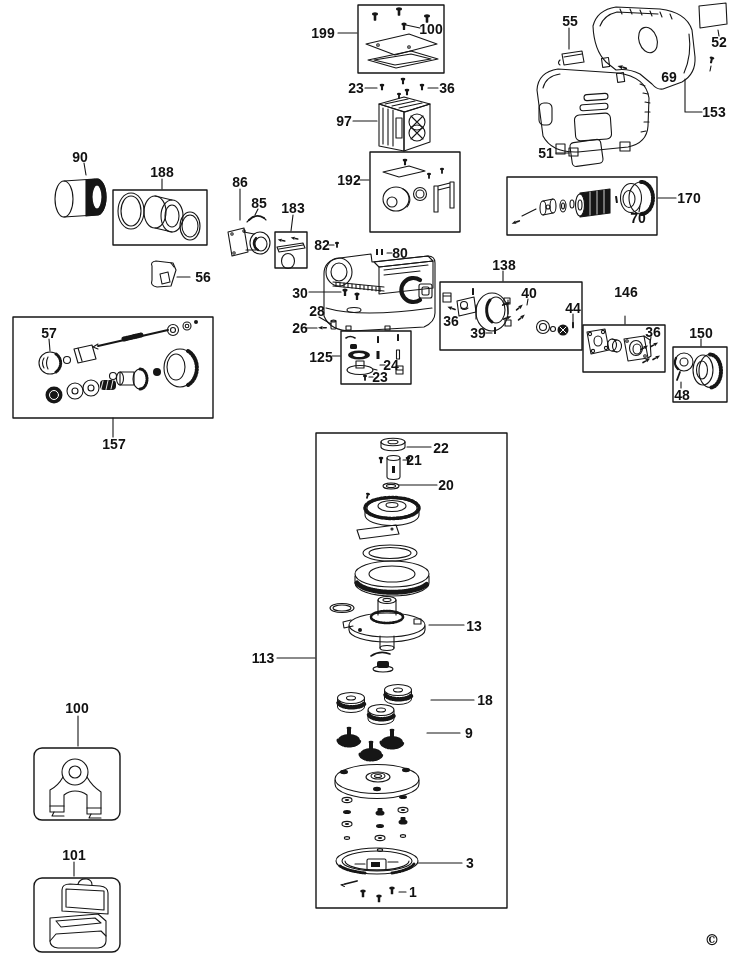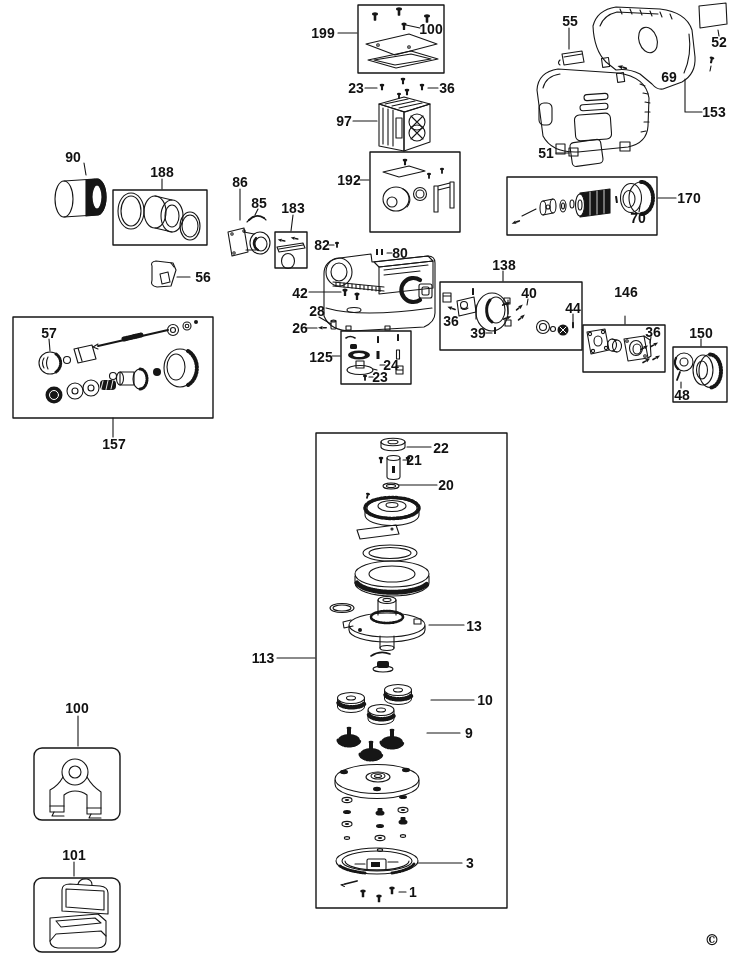--- a/index.html
+++ b/index.html
@@ -542,29 +542,29 @@
 <div class="callout" style="left:447px;top:88px">36</div>
 <div class="callout" style="left:344px;top:121px">97</div>
 <div class="callout" style="left:349px;top:180px">192</div>
 <div class="callout" style="left:570px;top:21px">55</div>
 <div class="callout" style="left:719px;top:42px">52</div>
 <div class="callout" style="left:669px;top:77px">69</div>
 <div class="callout" style="left:714px;top:112px">153</div>
 <div class="callout" style="left:546px;top:153px">51</div>
 <div class="callout" style="left:689px;top:198px">170</div>
 <div class="callout" style="left:638px;top:218px">70</div>
-<div class="callout" style="left:73px;top:157px">90</div>
+<div class="callout" style="left:80px;top:157px">90</div>
 <div class="callout" style="left:162px;top:172px">188</div>
 <div class="callout" style="left:240px;top:182px">86</div>
 <div class="callout" style="left:259px;top:203px">85</div>
 <div class="callout" style="left:293px;top:208px">183</div>
 <div class="callout" style="left:203px;top:277px">56</div>
 <div class="callout" style="left:322px;top:245px">82</div>
 <div class="callout" style="left:400px;top:253px">80</div>
-<div class="callout" style="left:300px;top:293px">42</div>
+<div class="callout" style="left:300px;top:293px">30</div>
 <div class="callout" style="left:317px;top:311px">28</div>
 <div class="callout" style="left:300px;top:328px">26</div>
 <div class="callout" style="left:321px;top:357px">125</div>
 <div class="callout" style="left:391px;top:365px">24</div>
 <div class="callout" style="left:380px;top:377px">23</div>
 <div class="callout" style="left:504px;top:265px">138</div>
 <div class="callout" style="left:451px;top:321px">36</div>
 <div class="callout" style="left:529px;top:293px">40</div>
 <div class="callout" style="left:478px;top:333px">39</div>
 <div class="callout" style="left:573px;top:308px">44</div>
@@ -572,21 +572,21 @@
 <div class="callout" style="left:653px;top:332px">36</div>
 <div class="callout" style="left:701px;top:333px">150</div>
 <div class="callout" style="left:682px;top:395px">48</div>
 <div class="callout" style="left:49px;top:333px">57</div>
 <div class="callout" style="left:114px;top:444px">157</div>
 <div class="callout" style="left:263px;top:658px">113</div>
 <div class="callout" style="left:441px;top:448px">22</div>
 <div class="callout" style="left:414px;top:460px">21</div>
 <div class="callout" style="left:446px;top:485px">20</div>
 <div class="callout" style="left:474px;top:626px">13</div>
-<div class="callout" style="left:485px;top:700px">10</div>
+<div class="callout" style="left:485px;top:700px">18</div>
 <div class="callout" style="left:469px;top:733px">9</div>
 <div class="callout" style="left:470px;top:863px">3</div>
 <div class="callout" style="left:413px;top:892px">1</div>
 <div class="callout" style="left:77px;top:708px">100</div>
 <div class="callout" style="left:74px;top:855px">101</div>
 <div class="callout copyright" style="left:712px;top:940px">©</div>
 
 </div>
 
 </body></html>

